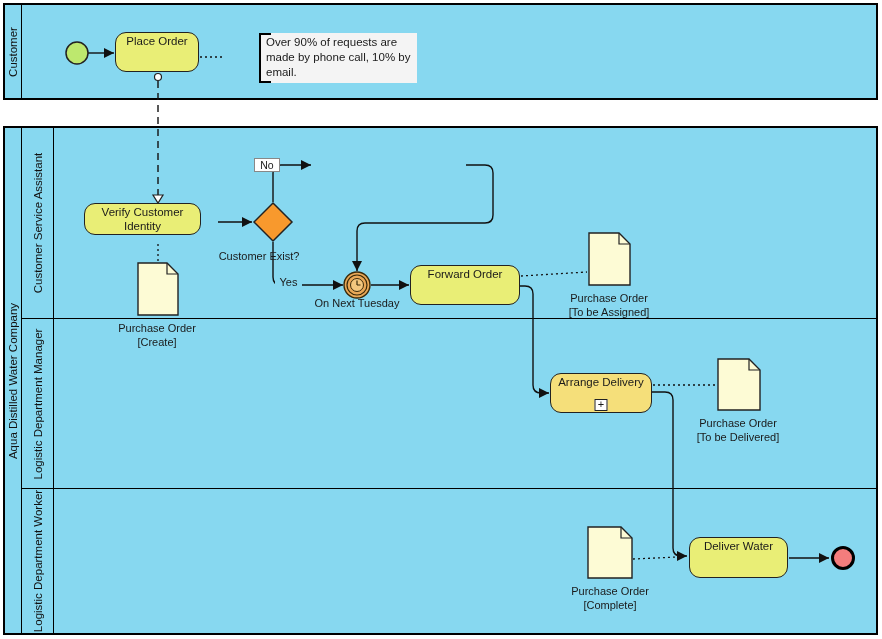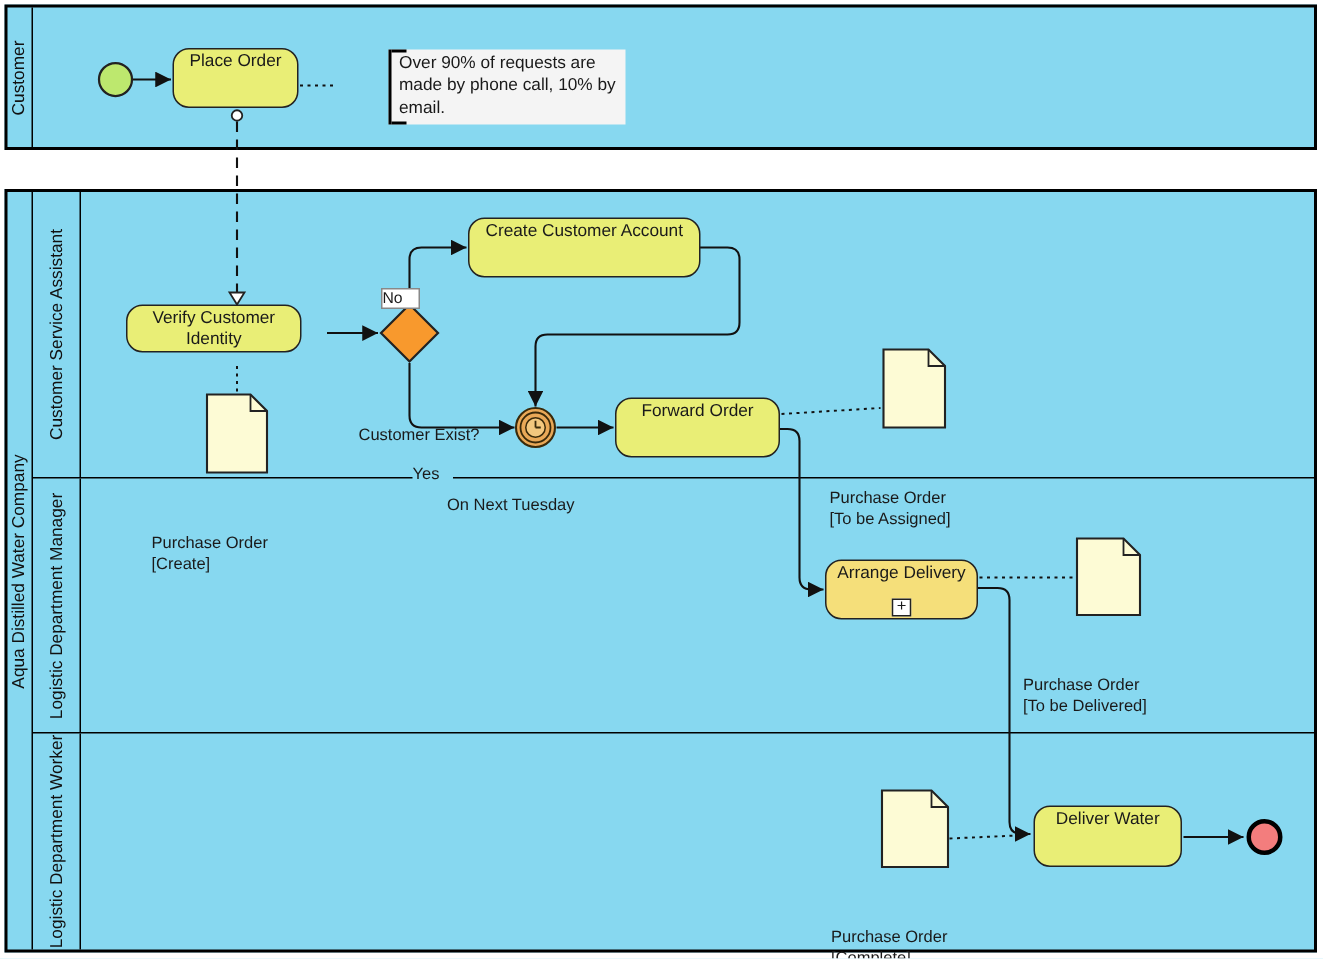--- a/index.html
+++ b/index.html
@@ -36,26 +36,26 @@
   .plus-box{position:absolute;left:50%;bottom:1px;transform:translateX(-50%);
             width:13px;height:12px;box-sizing:border-box;border:1px solid #222;background:#fff;
             font-size:11px;line-height:9px;text-align:center;z-index:4;}
 
   .annotation{position:absolute;left:227px;top:33px;width:158px;box-sizing:border-box;
               background:var(--annotation-fill);border-left:2px solid #000;
               padding:2px 4px 3px 5px;font-size:11.5px;line-height:1.3;z-index:3;margin-left:32px;}
   .annotation::before,.annotation::after{content:"";position:absolute;left:0;width:10px;height:2px;background:#000;}
   .annotation::before{top:0;} .annotation::after{bottom:0;}
 
-  .lbl{position:absolute;font-size:11px;z-index:3;line-height:13px;margin-top:34px;}
+  .lbl{position:absolute;font-size:11px;text-align:center;z-index:3;line-height:13px;}
   .doc-lbl{white-space:pre-line;line-height:14px;}
   .no-lbl{left:254px;top:158px;width:26px;height:14px;background:#fff;border:1px solid #888;
           font-size:10.5px;line-height:13px;box-sizing:border-box;}
   .yes-lbl{left:275px;top:276px;width:27px;background:var(--lane-fill);}
-  .gw-lbl{left:239px;top:250px;width:88px;}
+  .gw-lbl{left:215px;top:250px;width:88px;}
   .timer-lbl{left:298px;top:297px;width:118px;}
   .po-create-lbl{left:101px;top:321px;width:112px;}
   .po-assigned-lbl{left:553px;top:291px;width:112px;}
   .po-delivered-lbl{left:682px;top:416px;width:112px;}
   .po-complete-lbl{left:554px;top:584px;width:112px;}
 
   .start-ev{fill:var(--start-fill);stroke:#222;stroke-width:1.5;}
   .end-ev{fill:var(--end-fill);stroke:#000;stroke-width:3;}
   .gw{fill:var(--gateway-fill);stroke:#222;stroke-width:1.5;}
   .doc{fill:var(--document-fill);stroke:#222;stroke-width:1.4;}
@@ -159,23 +159,20 @@
       <path class="doc-fold" d="M621 527 v11 h11"></path>
     </g>
   </svg>
 
   <div class="task" style="left:115px;top:32px;width:84px;height:40px;">
     <span>Place Order</span>
   </div>
   <div class="task" style="left:84px;top:203px;width:117px;height:32px;">
     <span>Verify Customer Identity</span>
   </div>
-  <div class="task" style="left:312px;top:145px;width:155px;height:40px;">
-    <span>Create Customer Account</span>
-  </div>
   <div class="task" style="left:410px;top:265px;width:110px;height:40px;">
     <span>Forward Order</span>
   </div>
   <div class="task" style="left:689px;top:537px;width:99px;height:41px;">
     <span>Deliver Water</span>
   </div>
   <div class="task subprocess" style="left:550px;top:373px;width:102px;height:40px;">
     <span>Arrange Delivery</span>
     <span class="plus-box">+</span>
   </div>

